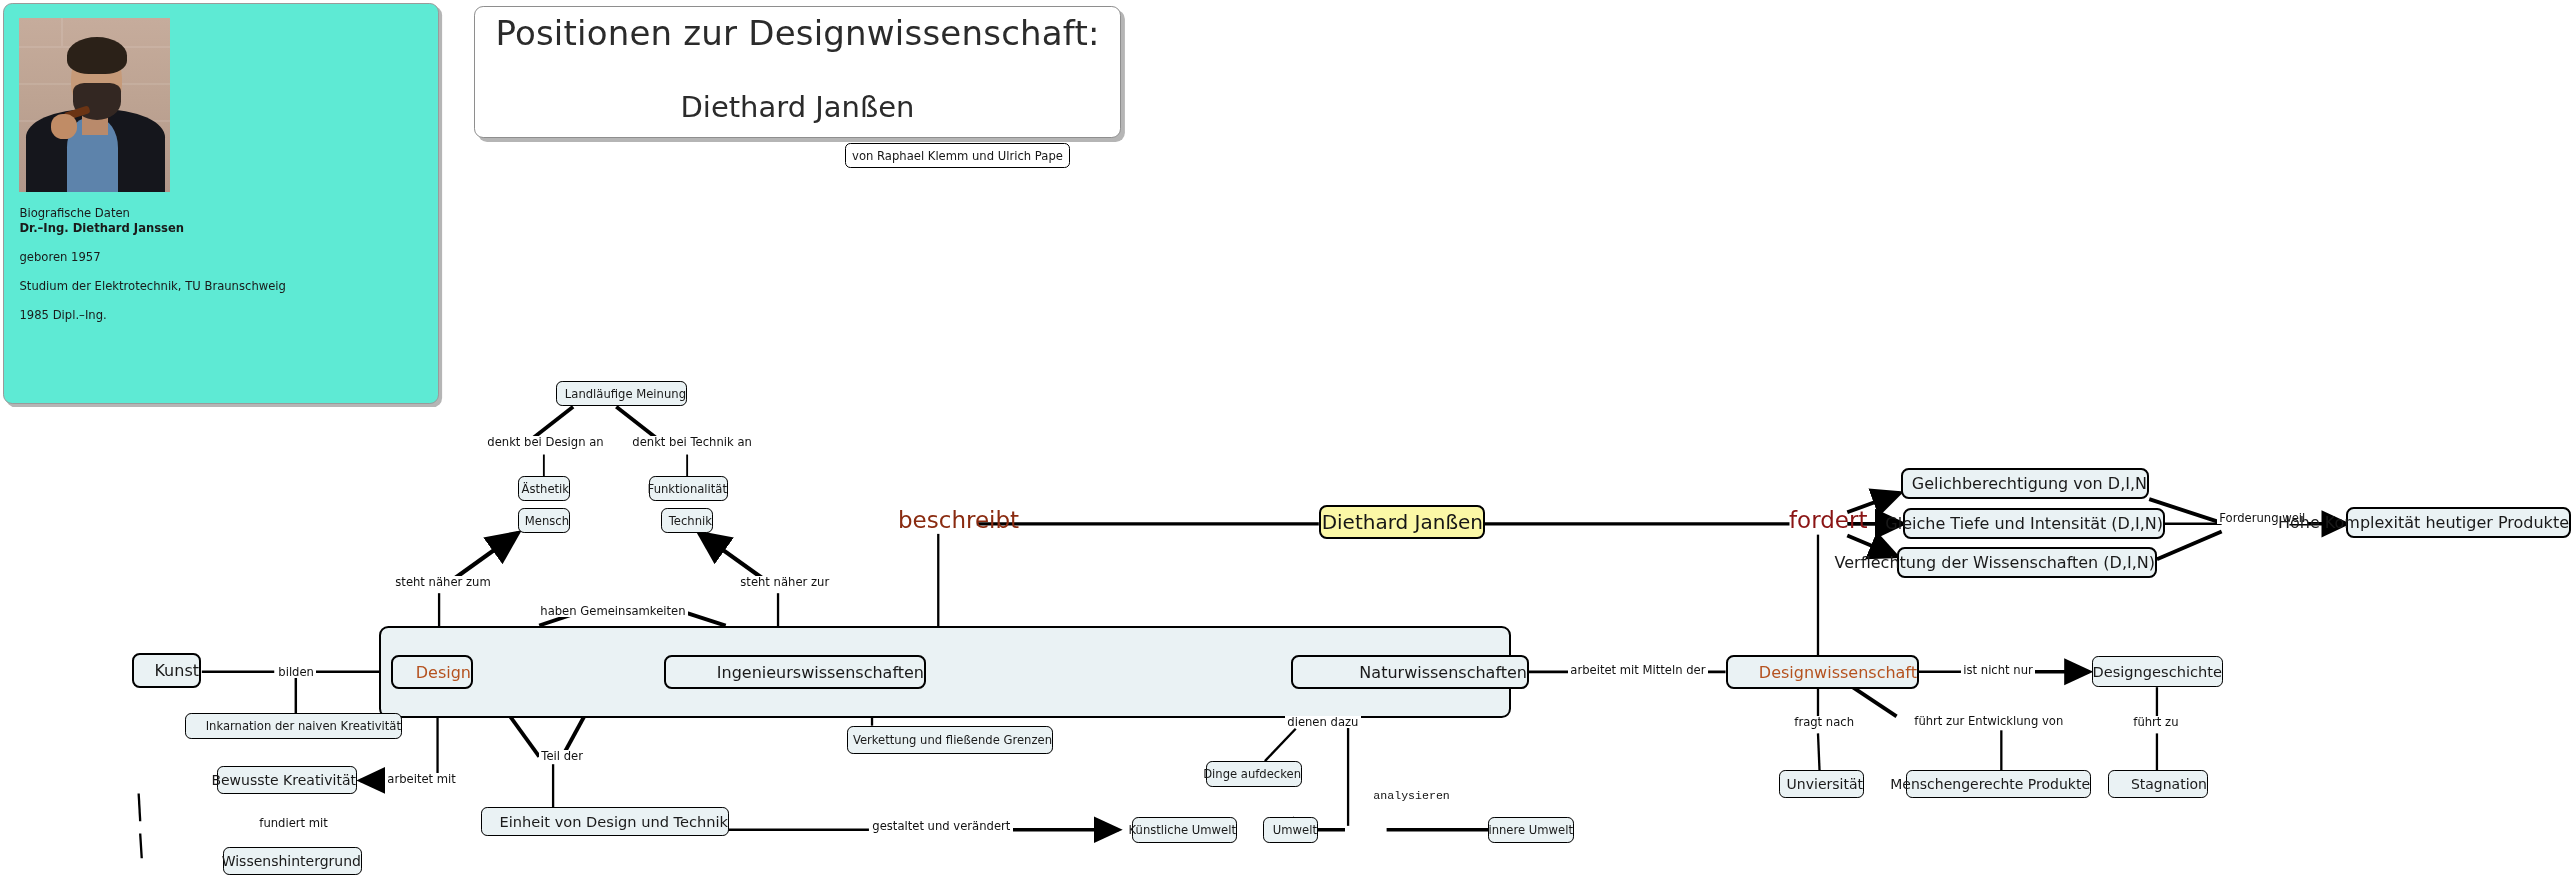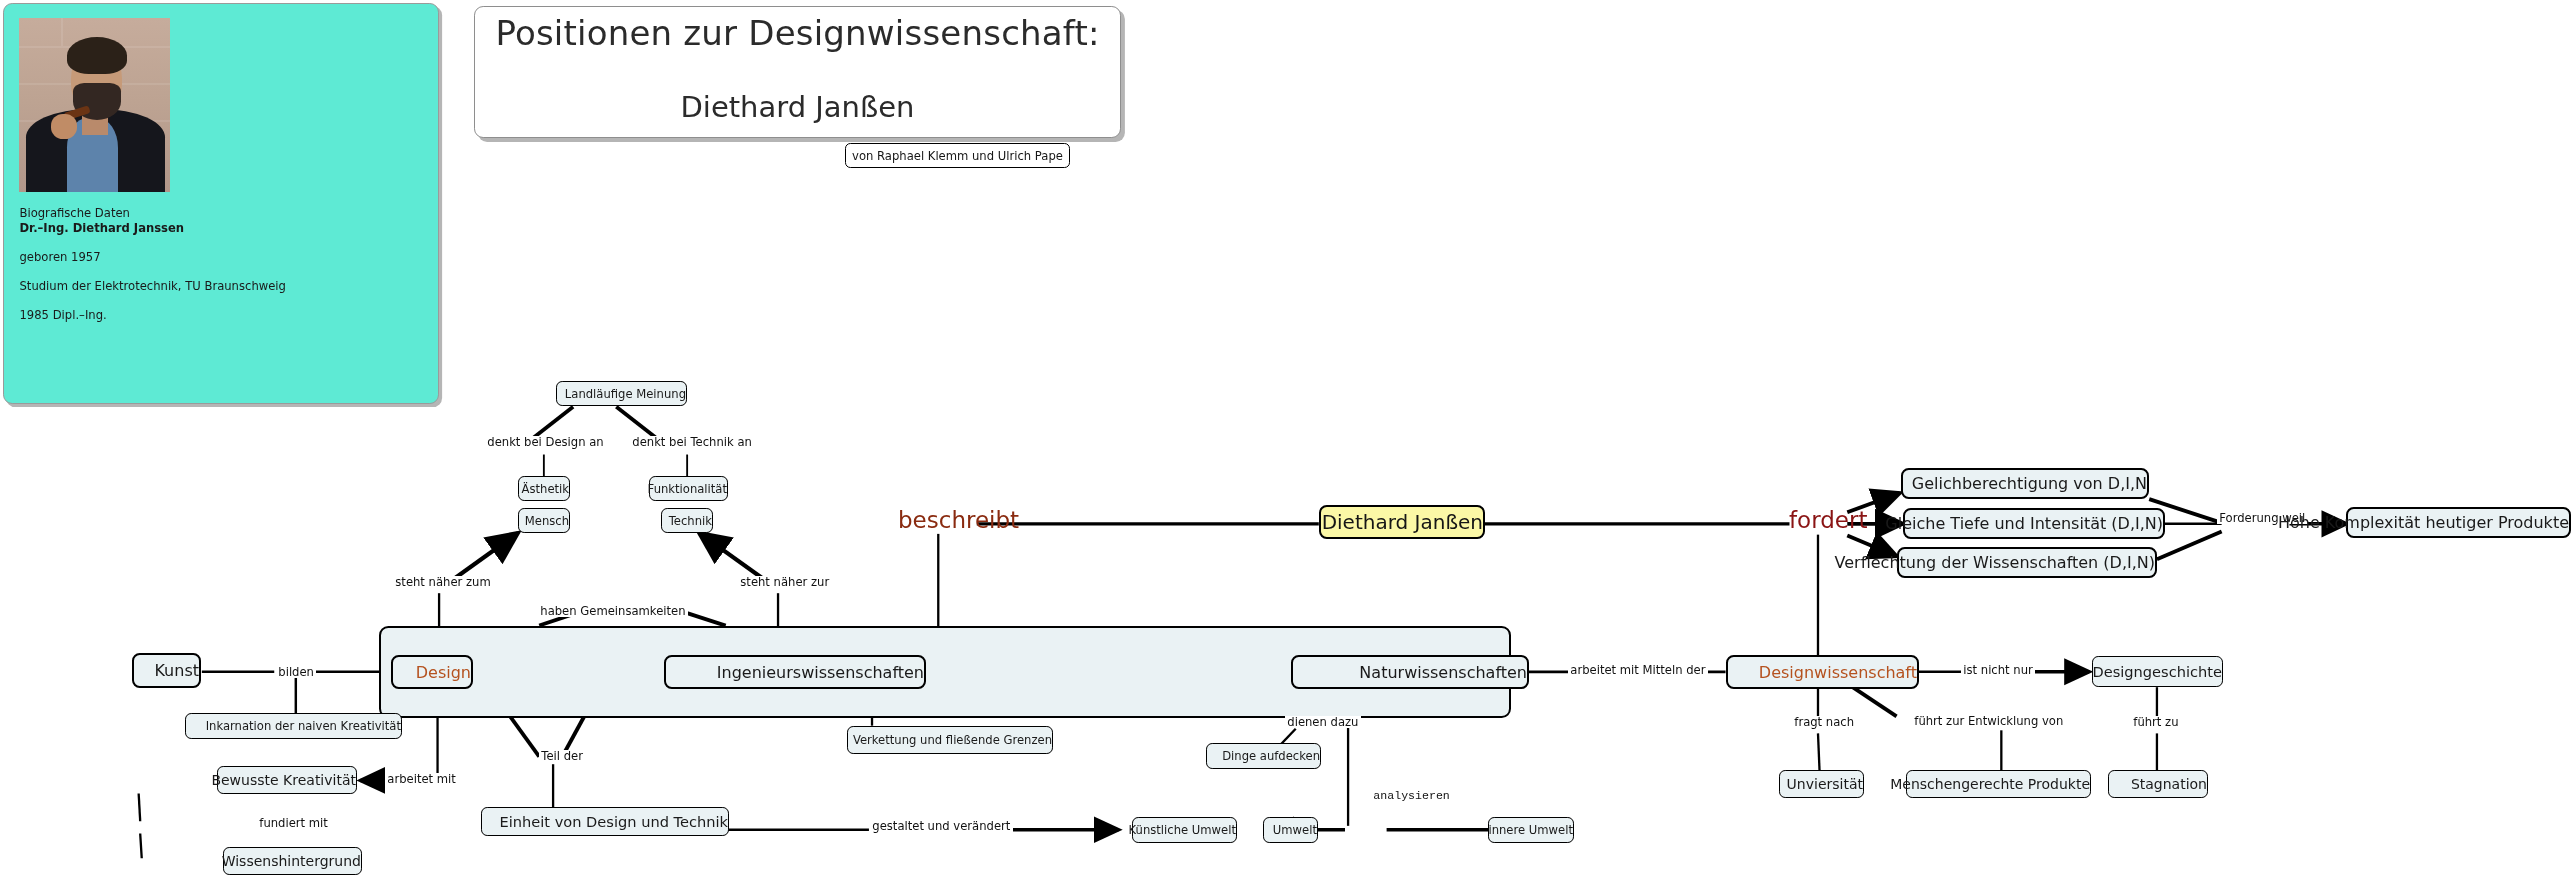--- a/index.html
+++ b/index.html
@@ -305,21 +305,21 @@
       <span>Einheit von Design und Technik</span>
     </div>
 
     <div class="elabel" style="left:870px;top:820px;">gestaltet und verändert</div>
 
     <div class="node sm" style="left:847px;top:726px;width:206px;height:28px;">
       <span>Verkettung und fließende Grenzen</span>
     </div>
 
     <div class="elabel" style="left:1285px;top:716px;">dienen dazu</div>
-    <div class="node sm" style="left:1206px;top:743px;width:115px;height:26px;padding-left:44px;">
+    <div class="node sm" style="left:1206px;top:761px;width:96px;height:26px;padding-left:44px;">
       <span>Dinge aufdecken</span>
     </div>
 
     <div class="node sm" style="left:1132px;top:817px;width:105px;height:26px;">
       <span>Künstliche Umwelt</span>
     </div>
     <div class="node sm" style="left:1263px;top:817px;width:55px;height:26px;">
       <span>Umwelt</span>
     </div>
     <div class="elabel" style="left:1371px;top:790px;font-family:Liberation Mono, monospace;">analysieren</div>

